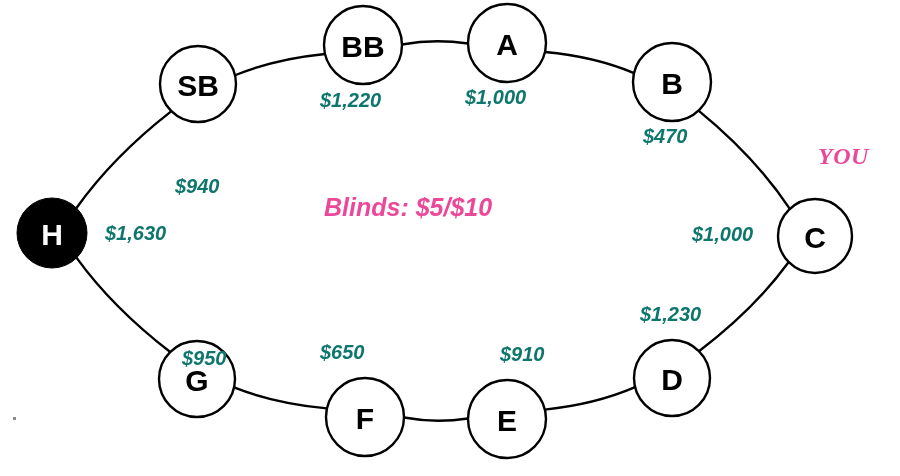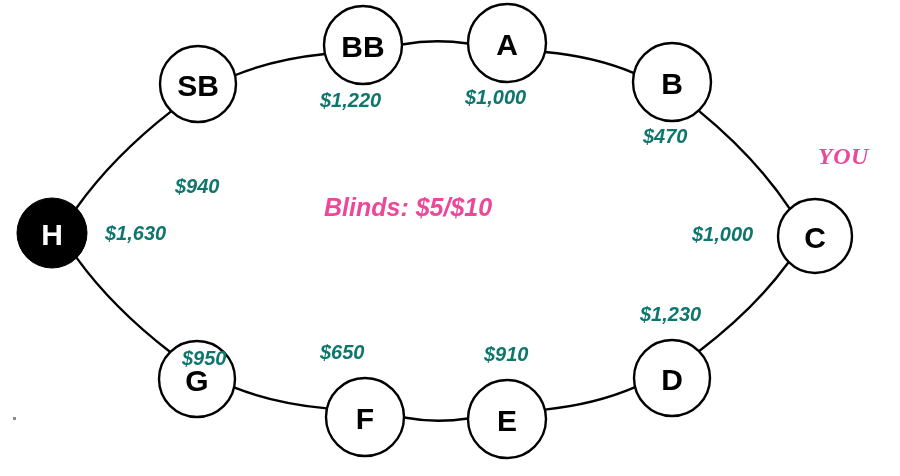--- a/index.html
+++ b/index.html
@@ -144,21 +144,21 @@
   </svg>
 
   <div id="stack-layer">
       <div class="stack-label" style="left: 105px; top: 223px;">$1,630</div>
       <div class="stack-label" style="left: 175px; top: 129px; margin-top: 47px;">$940</div>
       <div class="stack-label" style="left: 320px; top: 90px;">$1,220</div>
       <div class="stack-label" style="left: 465px; top: 87px;">$1,000</div>
       <div class="stack-label" style="left: 643px; top: 126px;">$470</div>
       <div class="stack-label" style="left: 692px; top: 224px;">$1,000</div>
       <div class="stack-label" style="left: 640px; top: 304px; text-align: center;">$1,230</div>
-      <div class="stack-label" style="left: 484px; top: 344px;">$910</div>
+      <div class="stack-label" style="left: 500px; top: 344px;">$910</div>
       <div class="stack-label" style="left: 320px; top: 342px;">$650</div>
       <div class="stack-label" style="left: 182px; top: 307px; margin-top: 41px;">$950</div>
     </div>
 
   <div id="center-info">
     <div>Blinds: $5/$10</div>
   </div>
 
   <div id="hero-marker">YOU</div>
 

